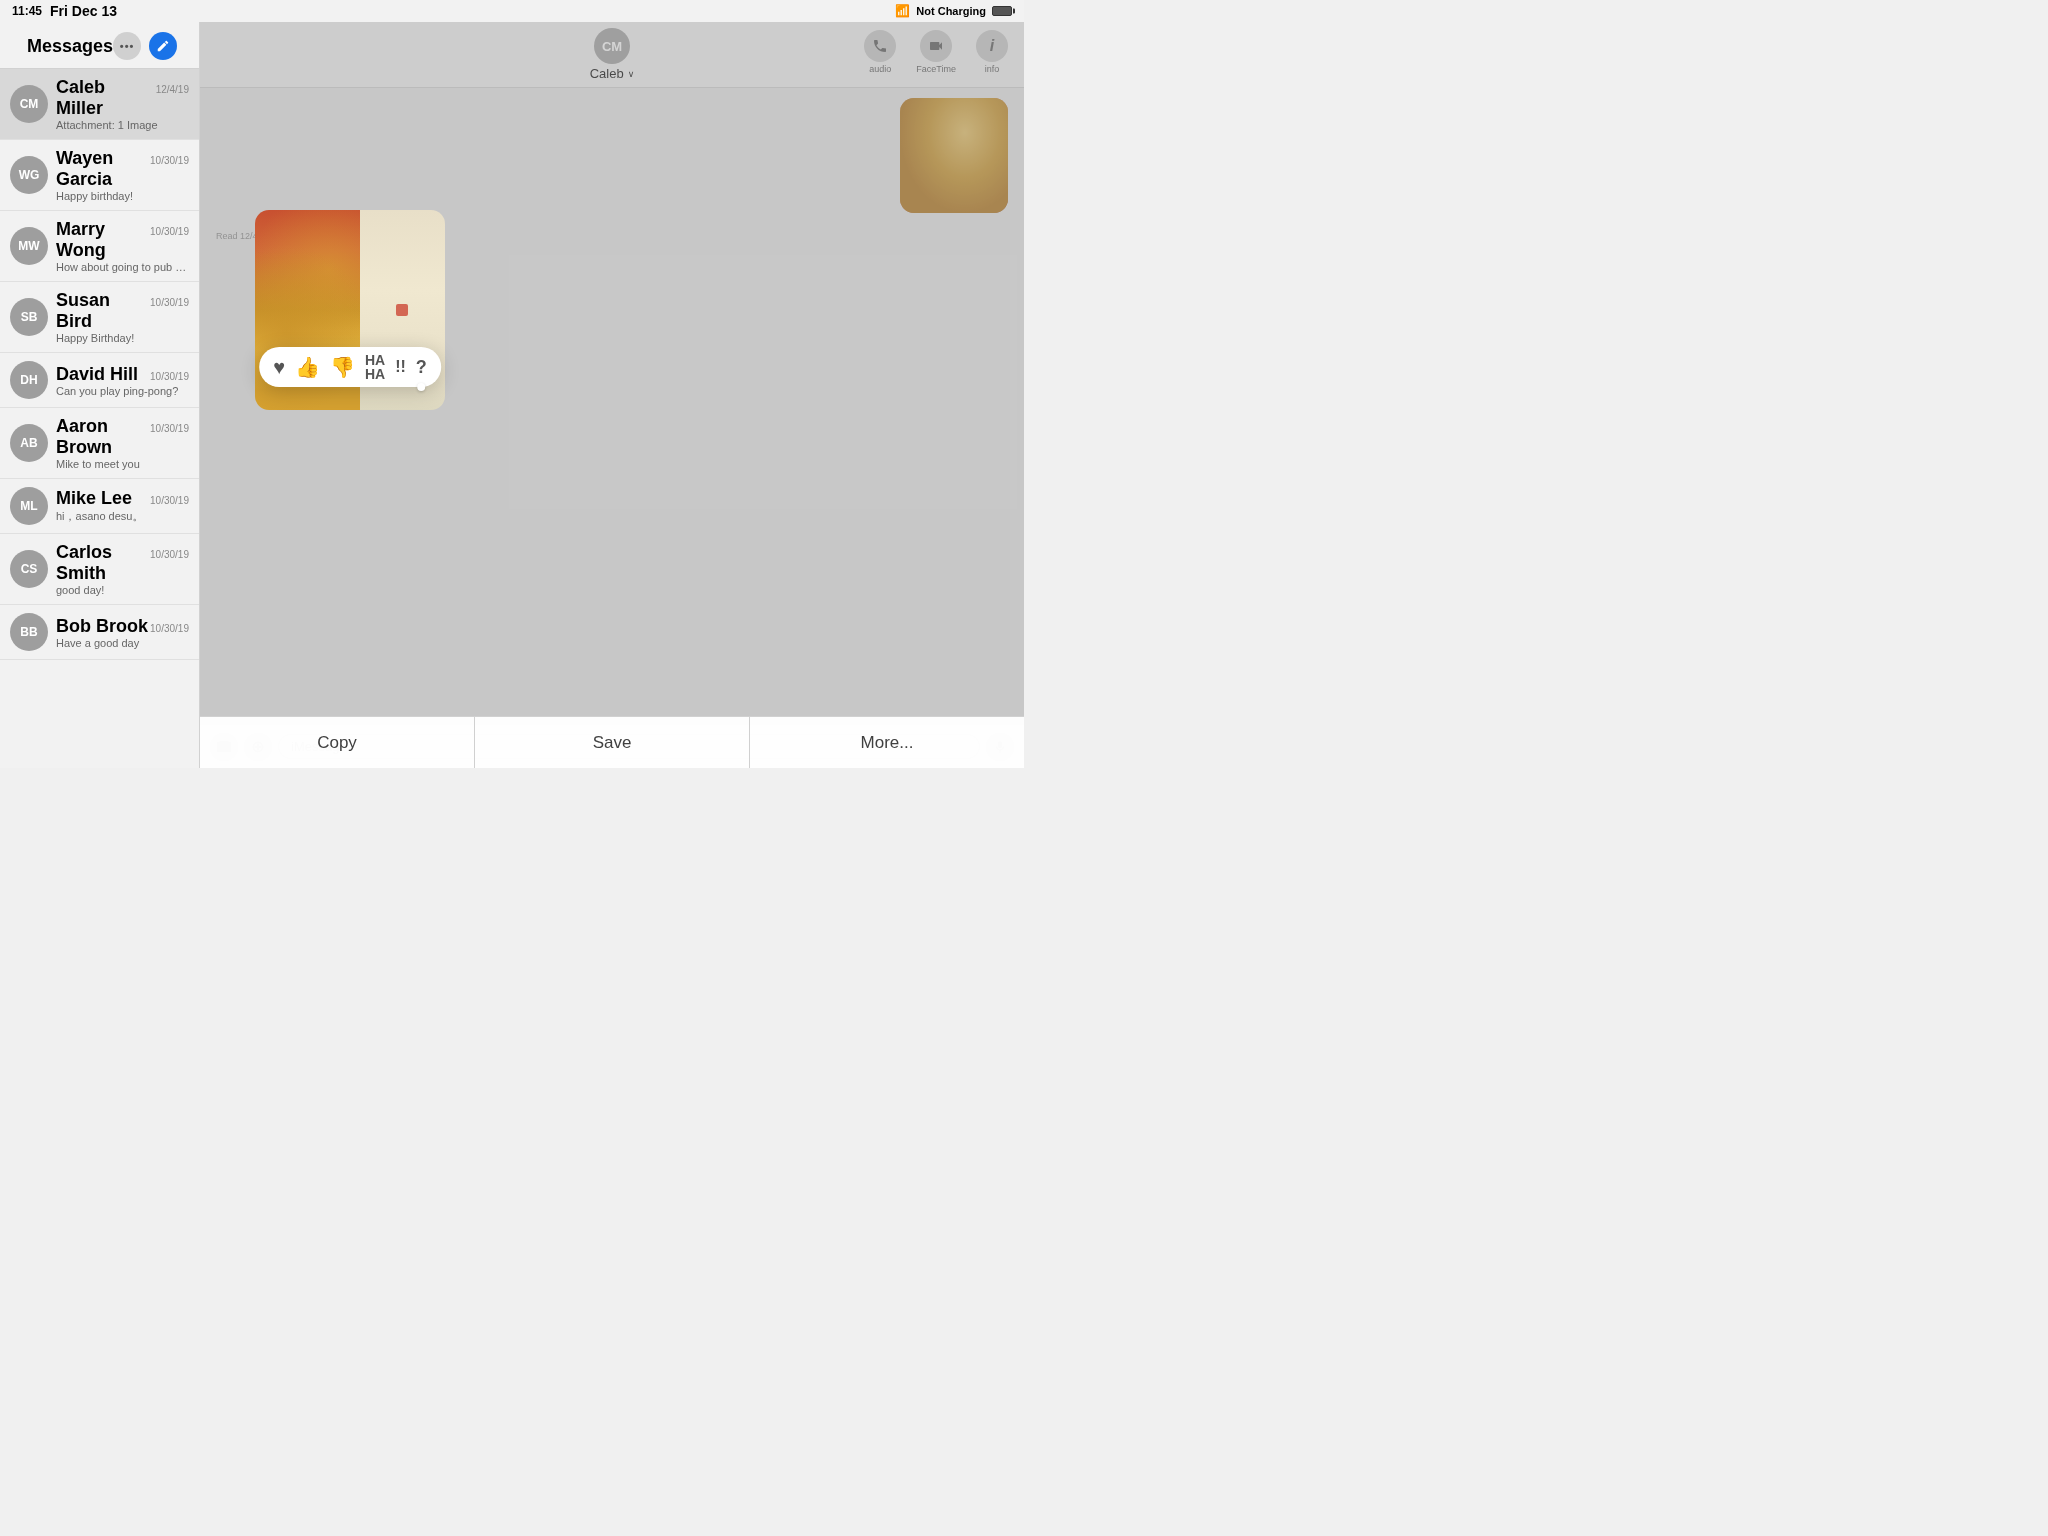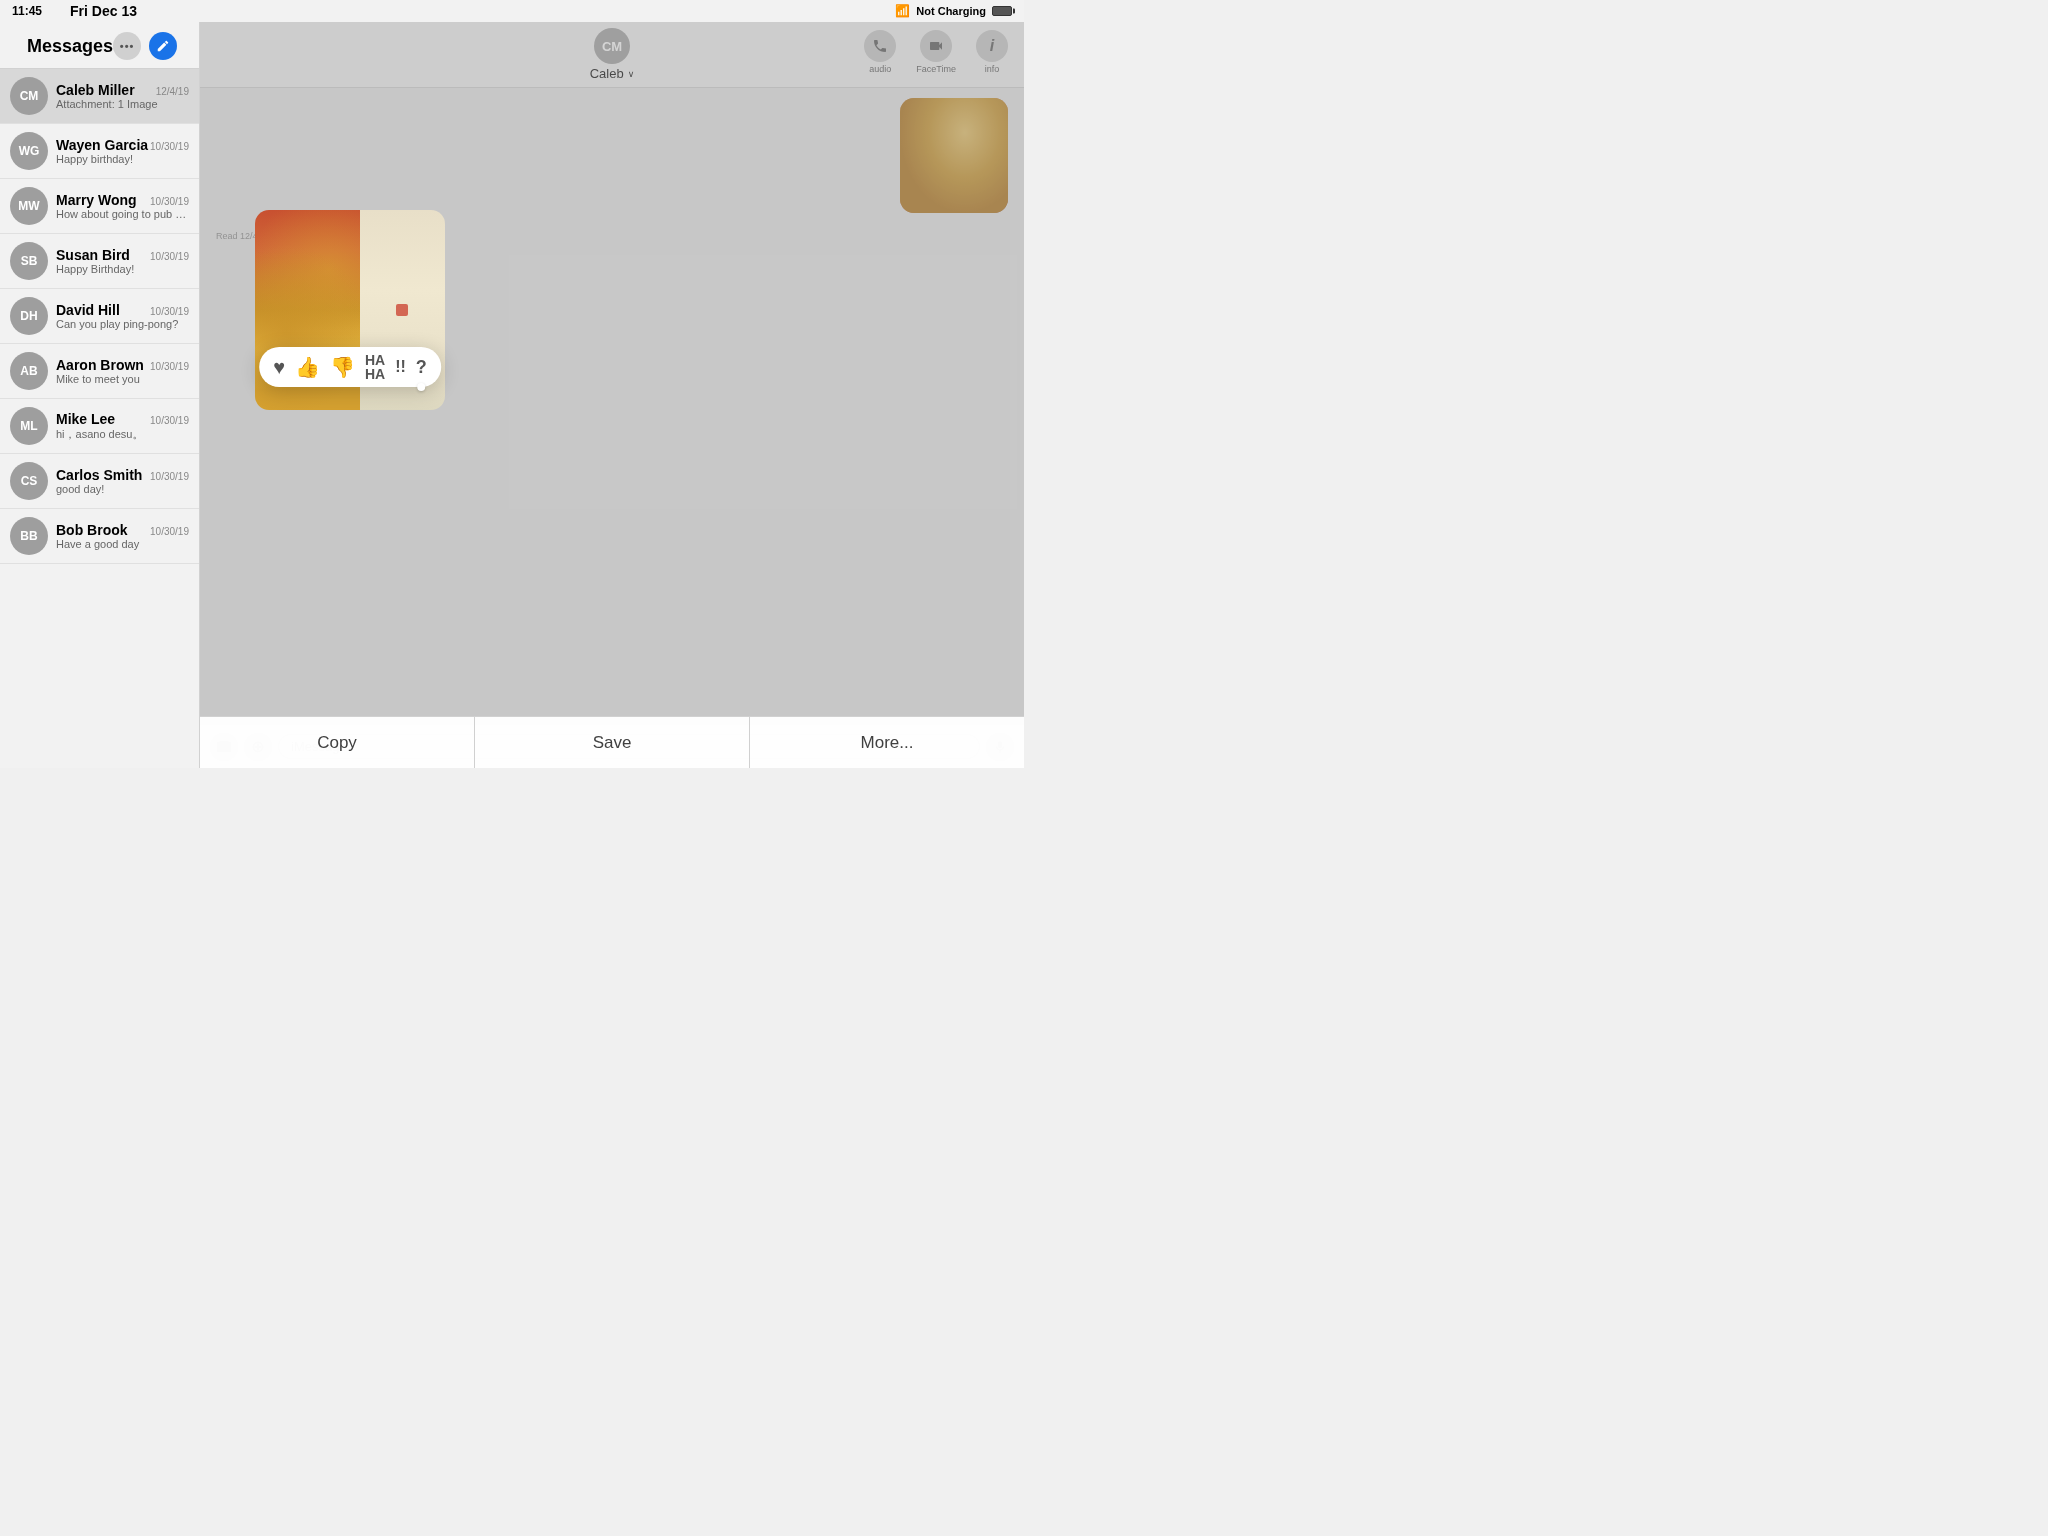--- a/index.html
+++ b/index.html
@@ -126,21 +126,21 @@
       display: flex; align-items: center; justify-content: center;
       color: white;
       font-size: 12px;
       font-weight: 600;
       flex-shrink: 0;
       margin-right: 8px;
     }
 
     .contact-info { flex: 1; min-width: 0; }
     .contact-name-row { display: flex; justify-content: space-between; align-items: baseline; }
-    .contact-name { font-size: 14px; font-weight: 600; color: #000; }
+    .contact-name { font-size: 18px; font-weight: 600; color: #000; }
     .contact-date { font-size: 10px; color: #888; }
     .contact-preview { font-size: 11px; color: #666; white-space: nowrap; overflow: hidden; text-overflow: ellipsis; }
 
     
     .chat-area {
       flex: 1;
       background: #e8e8e8;
       display: flex;
       flex-direction: column;
       position: relative;
@@ -382,21 +382,21 @@
 
     .chevron-down {
       font-size: 9px;
       margin-left: 2px;
     }
   </style>
 </head>
 <body>
 
 <div class="status-bar">
-  <div style="display:flex;align-items:center;gap:22px;">
+  <div style="display:flex;align-items:center;gap:2px;">
     <span class="status-time">11:45</span>
     <span class="status-date">Fri Dec 13</span>
   </div>
   <div class="status-right">
     <span style="font-size:12px;">📶</span>
     <span style="font-size:11px;">Not Charging</span>
     <span class="battery-icon"></span>
   </div>
 </div>
 

